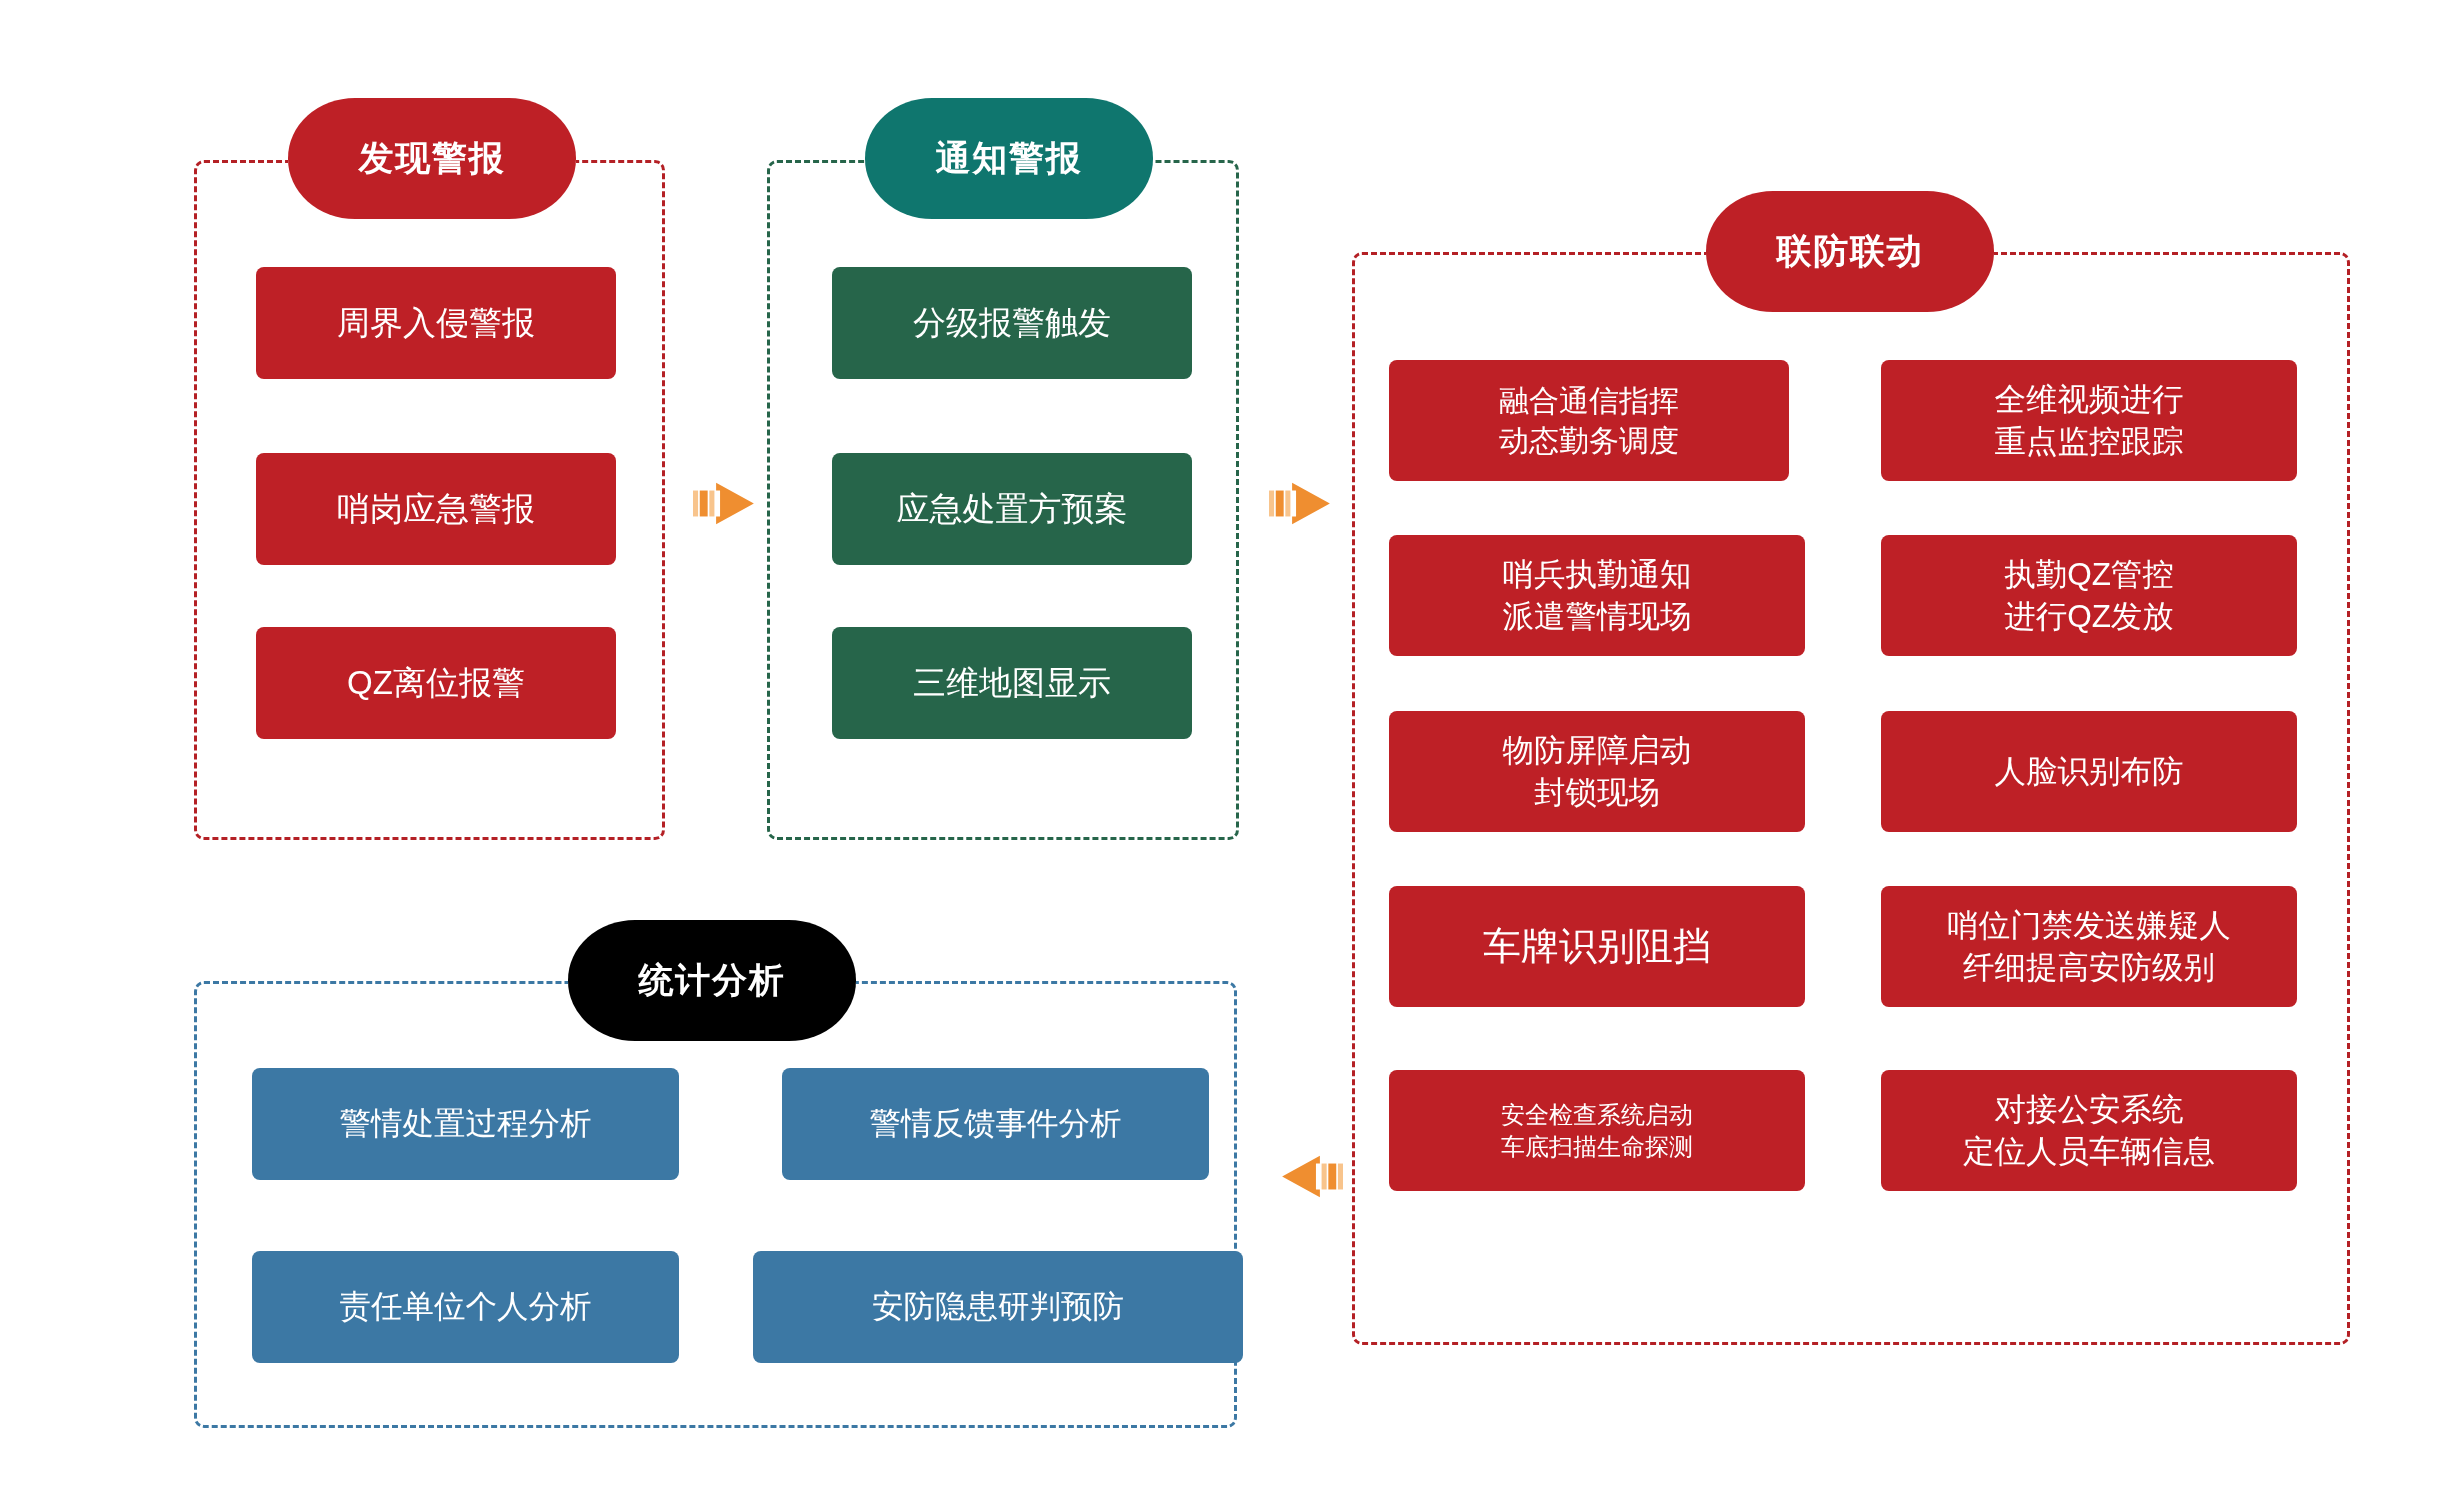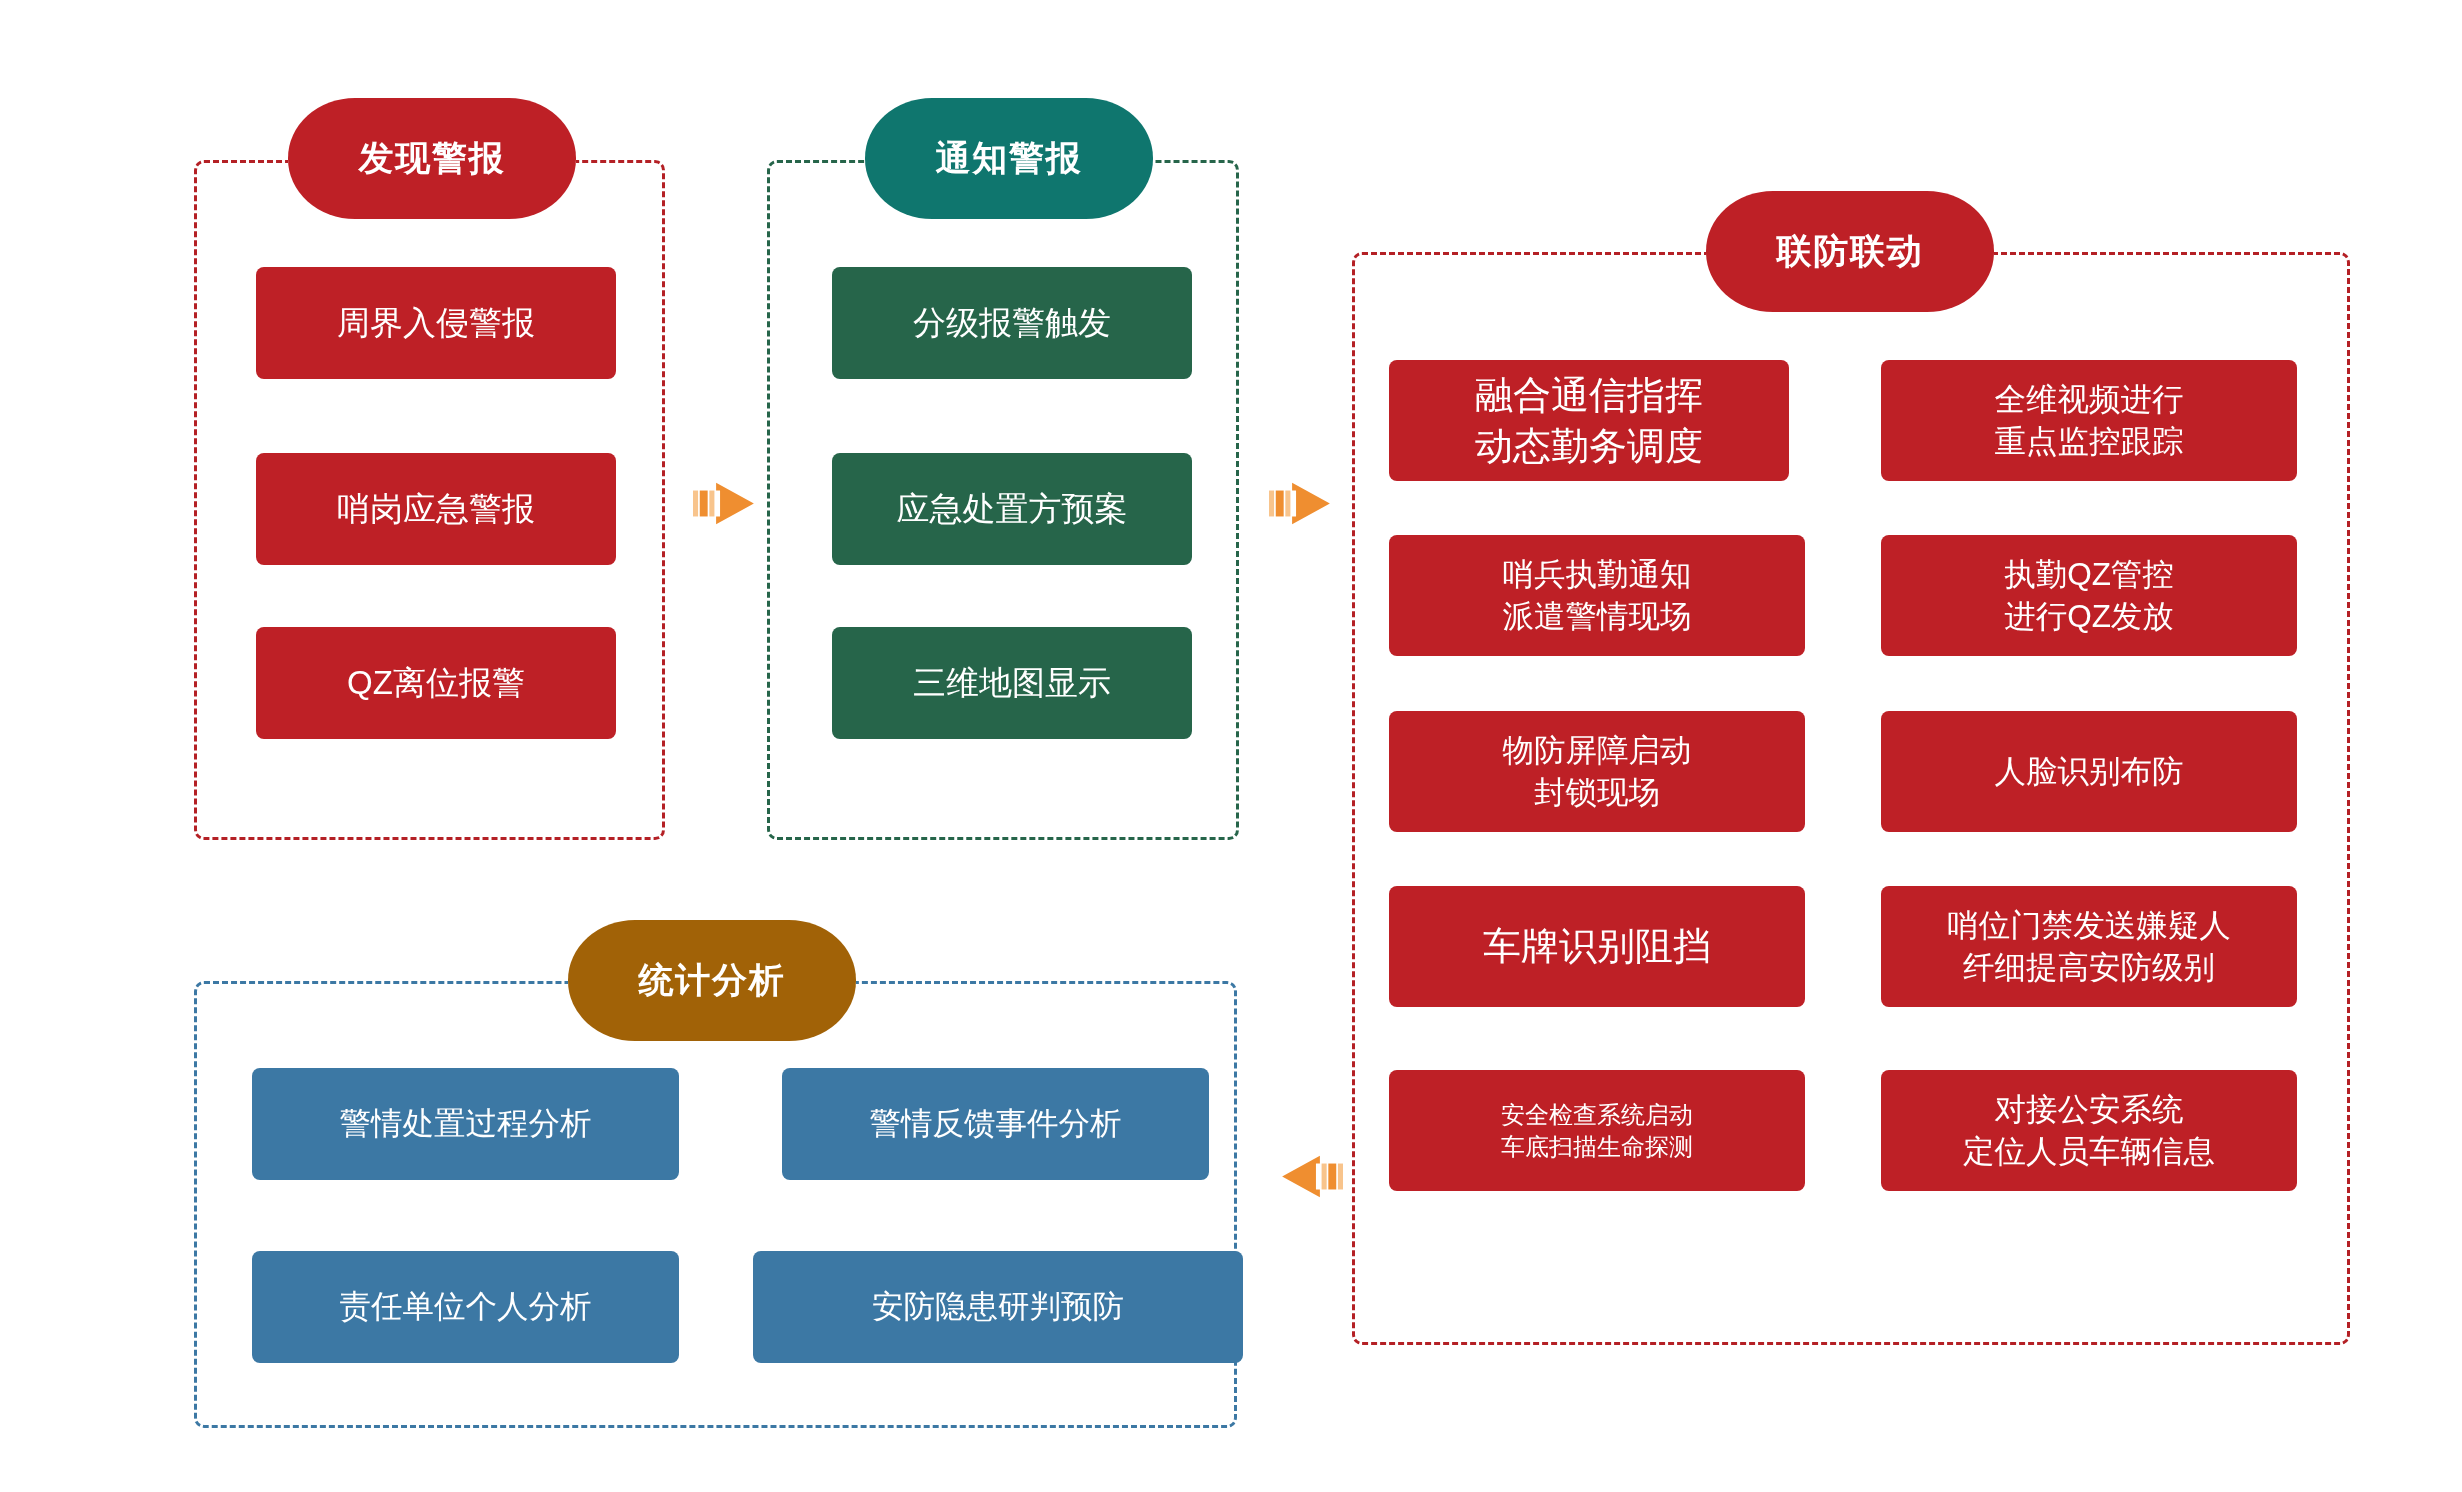--- a/index.html
+++ b/index.html
@@ -39,21 +39,21 @@
     align-items: center;
     justify-content: center;
     color: #ffffff;
     font-weight: bold;
     letter-spacing: 1.7px;
     white-space: nowrap;
     z-index: 5;
   }
   .pill.red   { background: #BE2026; }
   .pill.green { background: #0f766e; }
-  .pill.blue  { background: #a16207; }
+  .pill.blue  { background: #000000; }
 
   
   .box {
     position: absolute;
     box-sizing: border-box;
     display: flex;
     align-items: center;
     justify-content: center;
     text-align: center;
     color: #ffffff;
@@ -123,21 +123,21 @@
   <div class="box green" style="left:832px; top:627px; width:360px; height:112px; font-size:33px;">
     <span>
         <span class="l">三维地图显示</span>
       </span>
   </div>
 
   <div class="frame red" style="left:1352px; top:252px; width:998px; height:1093px;"></div>
   <div class="mask" style="left:1706px; top:244px; width:288px; height:20px;"></div>
   <div class="pill red" style="left:1706px; top:191px; width:288px; height:121px; border-radius:67px/60px; font-size:35px;">联防联动</div>
 
-  <div class="box red" style="left:1389px; top:360px; width:400px; height:121px; font-size:38px;">
+  <div class="box red" style="left:1389px; top:360px; width:400px; height:121px; font-size:30px;">
     <span>
       <span class="l">融合通信指挥</span>
       <span class="l">动态勤务调度</span>
     </span>
   </div>
   <div class="box red" style="left:1389px; top:535px; width:416px; height:121px; font-size:31.5px;">
     <span>
       <span class="l">哨兵执勤通知</span>
       <span class="l">派遣警情现场</span>
     </span>

